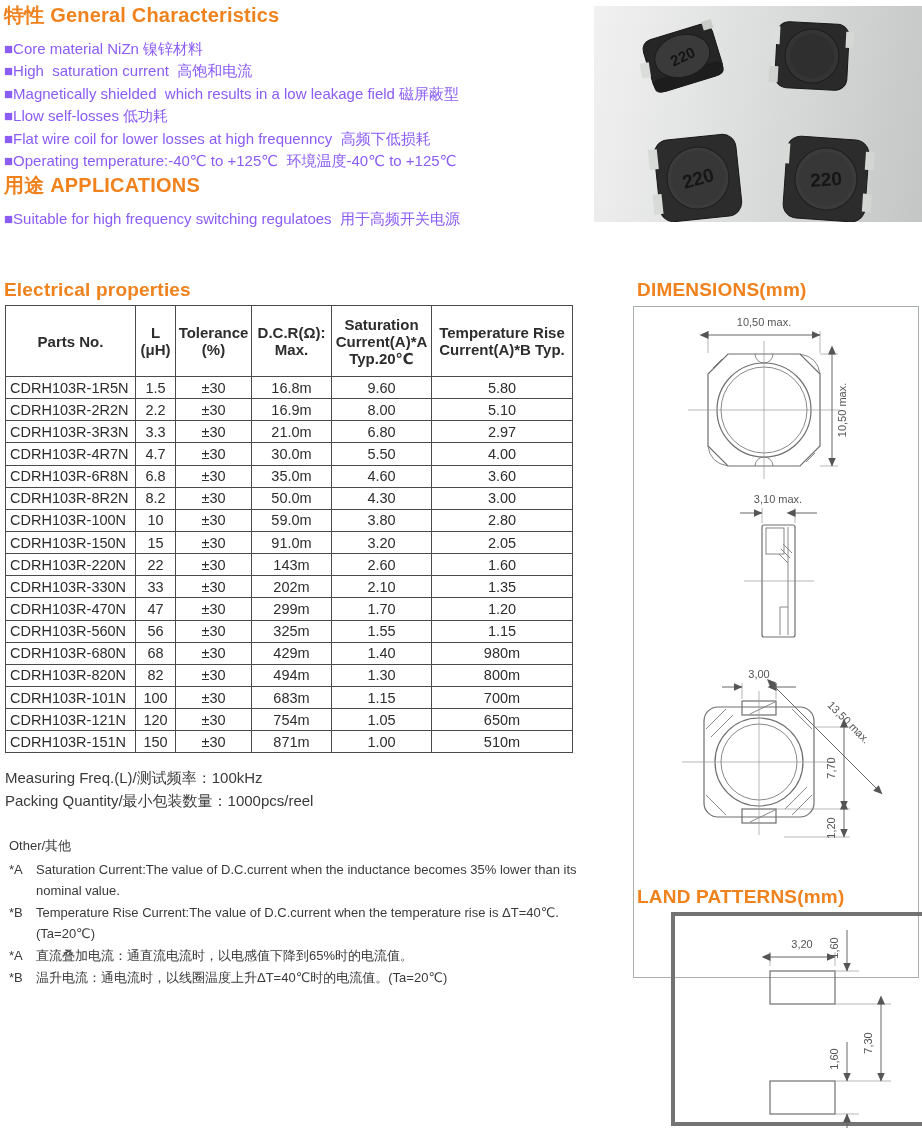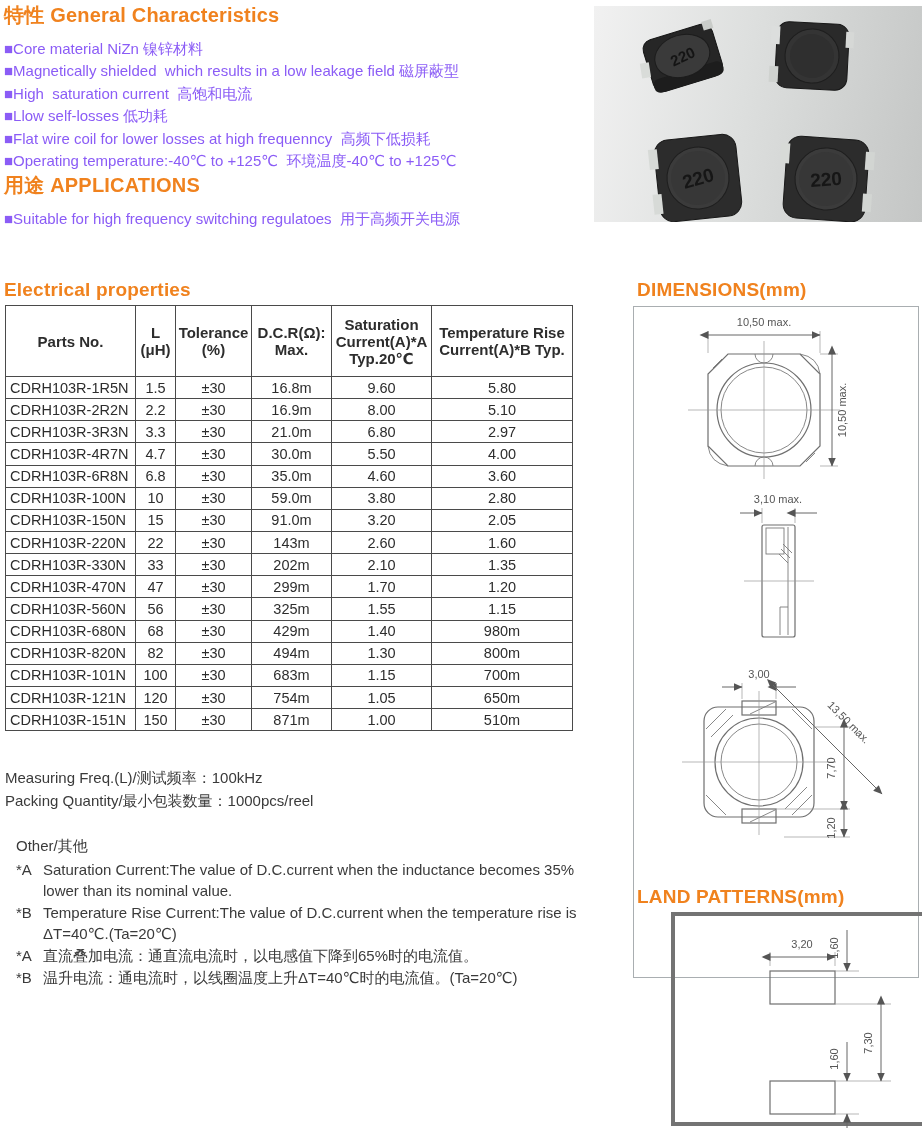--- a/index.html
+++ b/index.html
@@ -19,21 +19,21 @@
   .h-electrical{position:absolute;left:4px;top:279px;}
 
   table.props{position:absolute;left:5px;top:305px;border-collapse:collapse;table-layout:fixed;
               width:567px;font-size:14.5px;color:#2d2d2d;}
   table.props th,table.props td{border:1.4px solid #4a4a4a;padding:0 2px;text-align:center;}
   table.props thead th{font-weight:bold;font-size:15px;white-space:pre-line;height:70px;line-height:17px;}
   table.props tbody tr{height:22.15px;}
   table.props tbody td:first-child{text-align:left;padding-left:4px;}
 
   .meas{position:absolute;left:5px;top:766px;width:586px;font-size:15px;line-height:23px;}
-  .other{position:absolute;left:16px;top:835px;width:584px;font-size:15px;line-height:21.6px;}
+  .other{position:absolute;left:9px;top:835px;width:584px;font-size:13px;line-height:21.6px;}
   .other .title{margin-bottom:2px;}
   .note-row{display:flex;}
   .note-marker{width:27px;flex:0 0 27px;}
   .note-text{flex:1;}
 
   .photo{position:absolute;left:594px;top:6px;width:328px;height:216px;
          background:linear-gradient(100deg,#f1f1f1 0%,#dddfde 45%,#c4c6c5 100%);}
   .dims-head{position:absolute;left:637px;top:279px;}
   .dims-box{position:absolute;left:633px;top:306px;width:286px;height:672px;border:1px solid #a9aeb1;box-sizing:border-box;}
   .land-head{position:absolute;left:637px;top:886px;}
@@ -47,22 +47,22 @@
 </style>
 </head>
 <body>
 
 <div class="page">
 
   <section class="sec-general">
     <h1 class="orange h-big">特性 General Characteristics</h1>
     <ul class="bullets">
         <li>■Core material NiZn 镍锌材料</li>
+        <li>■High  saturation current  高饱和电流</li>
         <li>■Magnetically shielded  which results in a low leakage field 磁屏蔽型</li>
-        <li>■High  saturation current  高饱和电流</li>
         <li>■Llow self-losses 低功耗</li>
         <li>■Flat wire coil for lower losses at high frequenncy  高频下低损耗</li>
         <li>■Operating temperature:-40℃ to +125℃  环境温度-40℃ to +125℃</li>
       </ul>
   </section>
 
   <section class="sec-apps">
     <h1 class="orange h-big">用途 APPLICATIONS</h1>
     <ul class="bullets">
         <li>■Suitable for high frequency switching regulatoes  用于高频开关电源</li>
@@ -173,20 +173,28 @@
         </tr>
         <tr>
           <td>CDRH103R-6R8N</td>
           <td>6.8</td>
           <td>±30</td>
           <td>35.0m</td>
           <td>4.60</td>
           <td>3.60</td>
         </tr>
         <tr>
+          <td>CDRH103R-8R2N</td>
+          <td>8.2</td>
+          <td>±30</td>
+          <td>50.0m</td>
+          <td>4.30</td>
+          <td>3.00</td>
+        </tr>
+        <tr>
           <td>CDRH103R-100N</td>
           <td>10</td>
           <td>±30</td>
           <td>59.0m</td>
           <td>3.80</td>
           <td>2.80</td>
         </tr>
         <tr>
           <td>CDRH103R-150N</td>
           <td>15</td>

